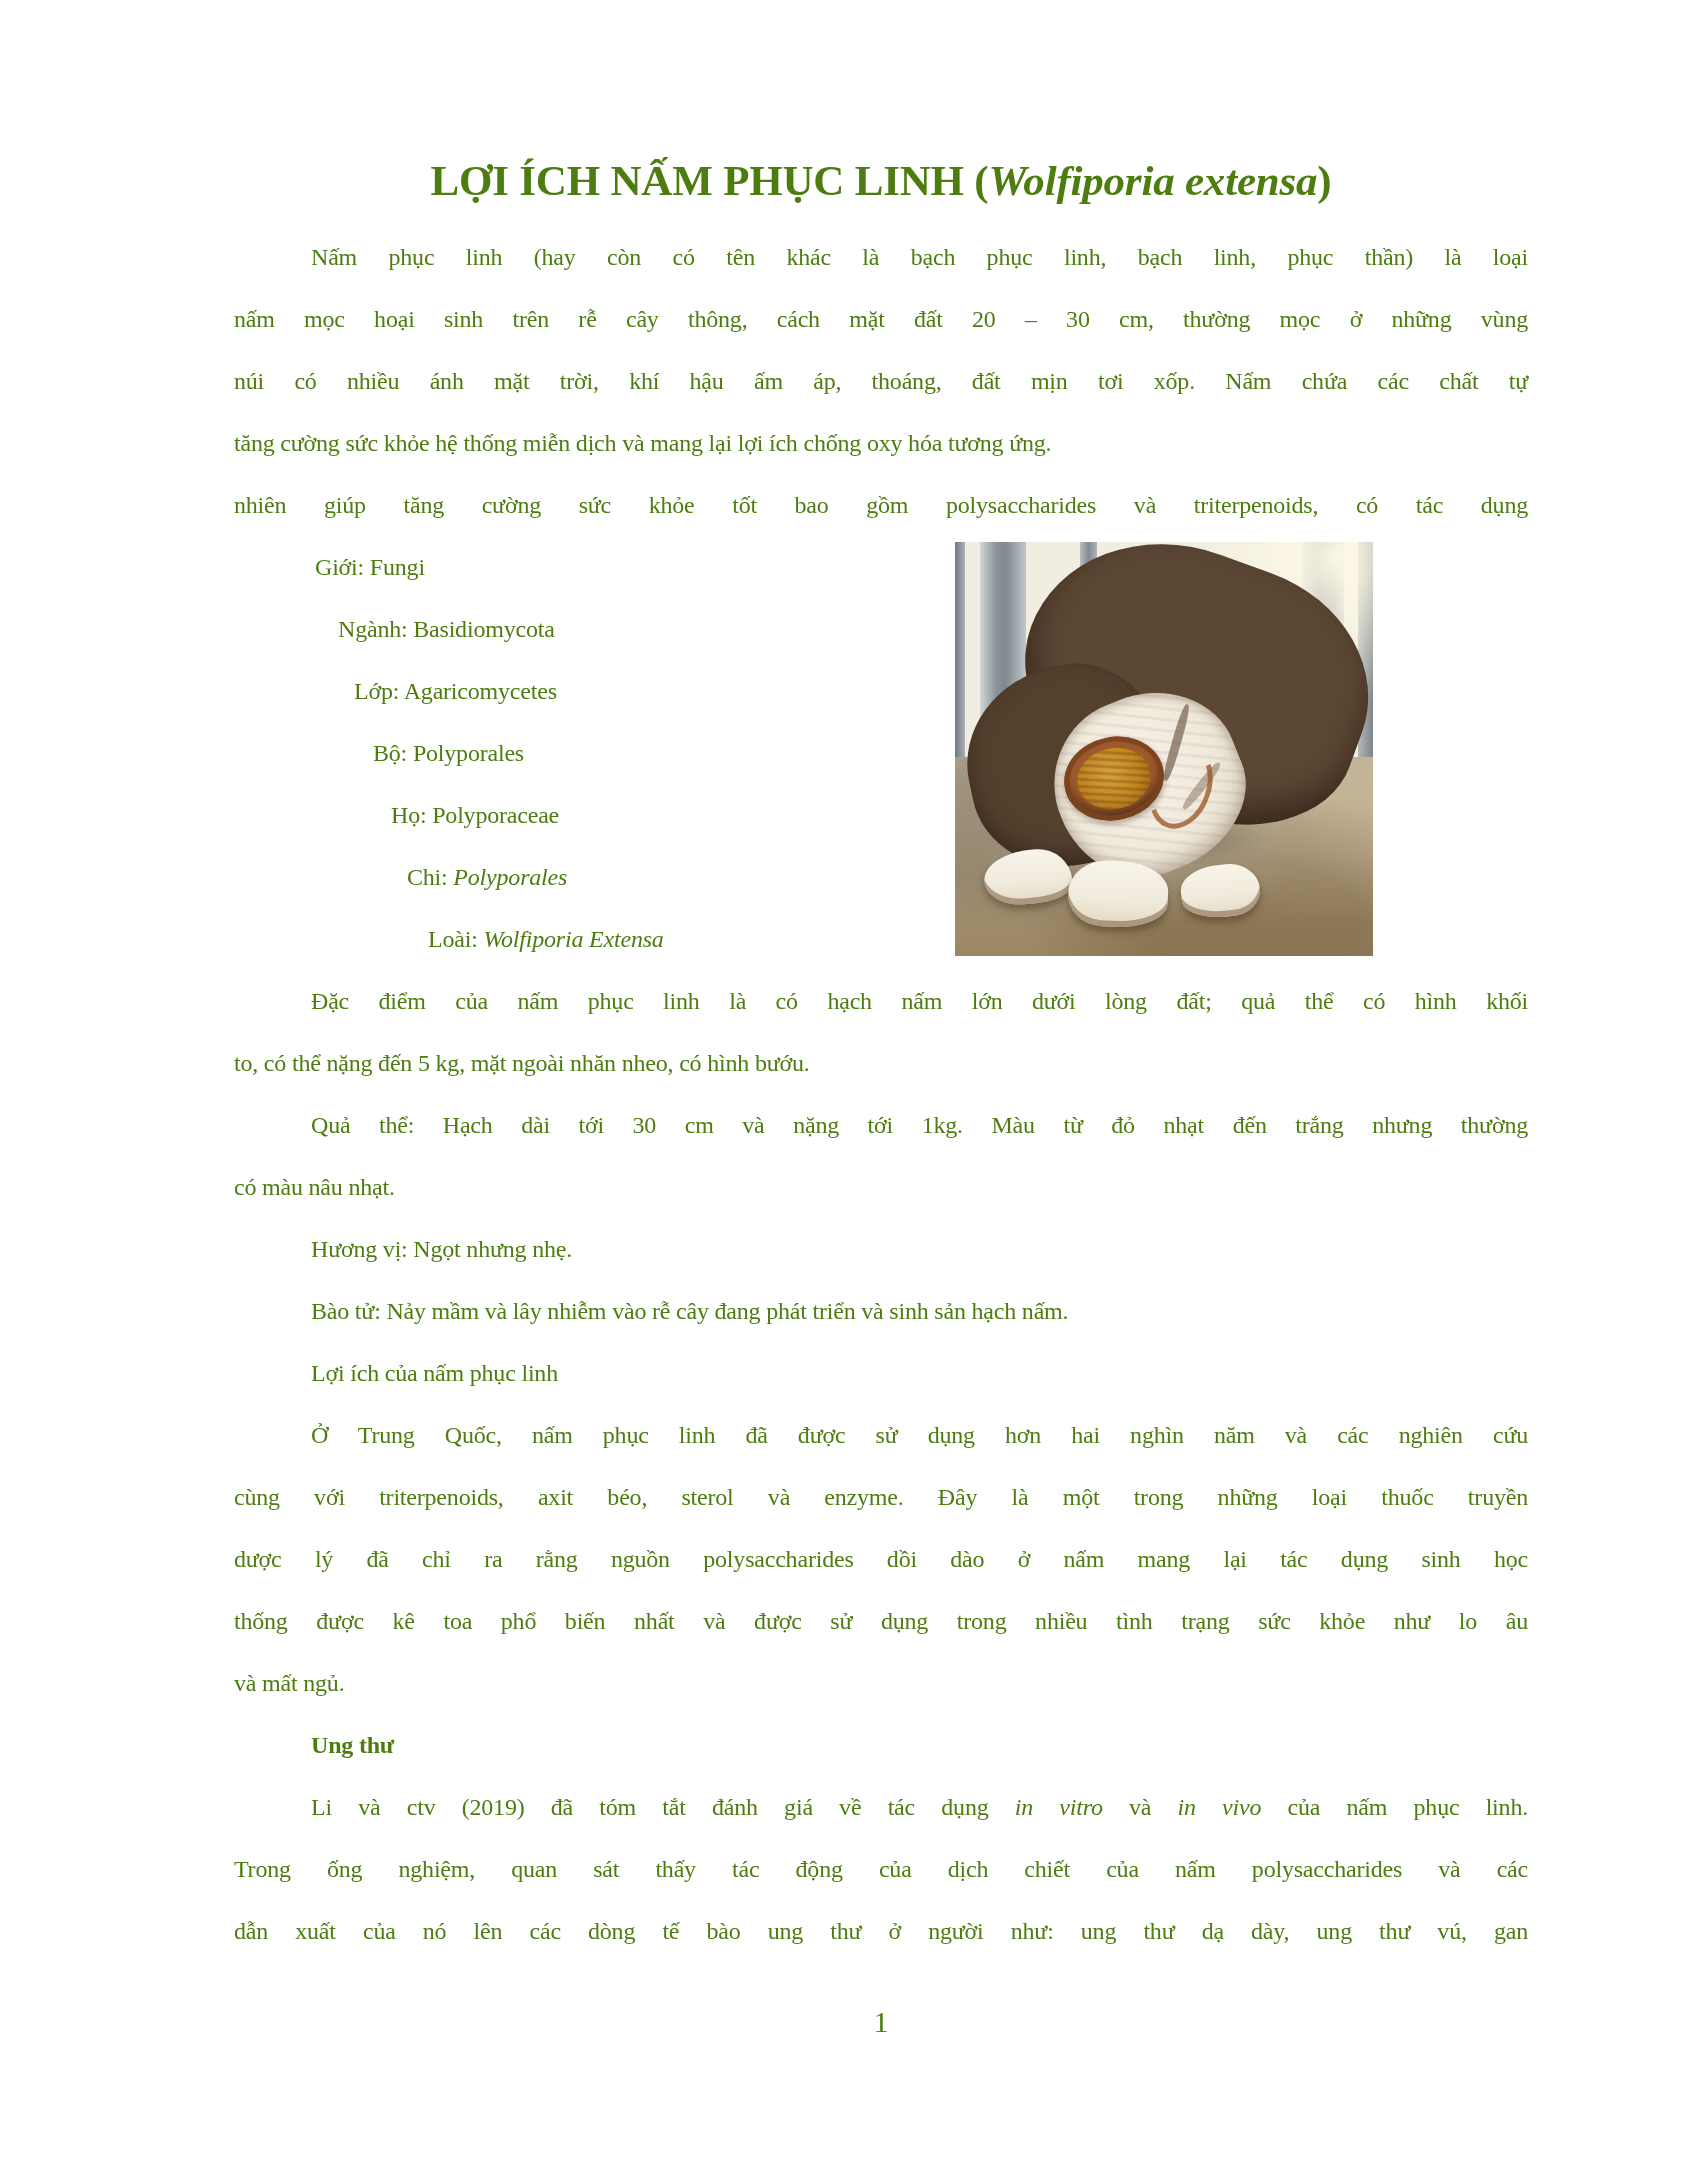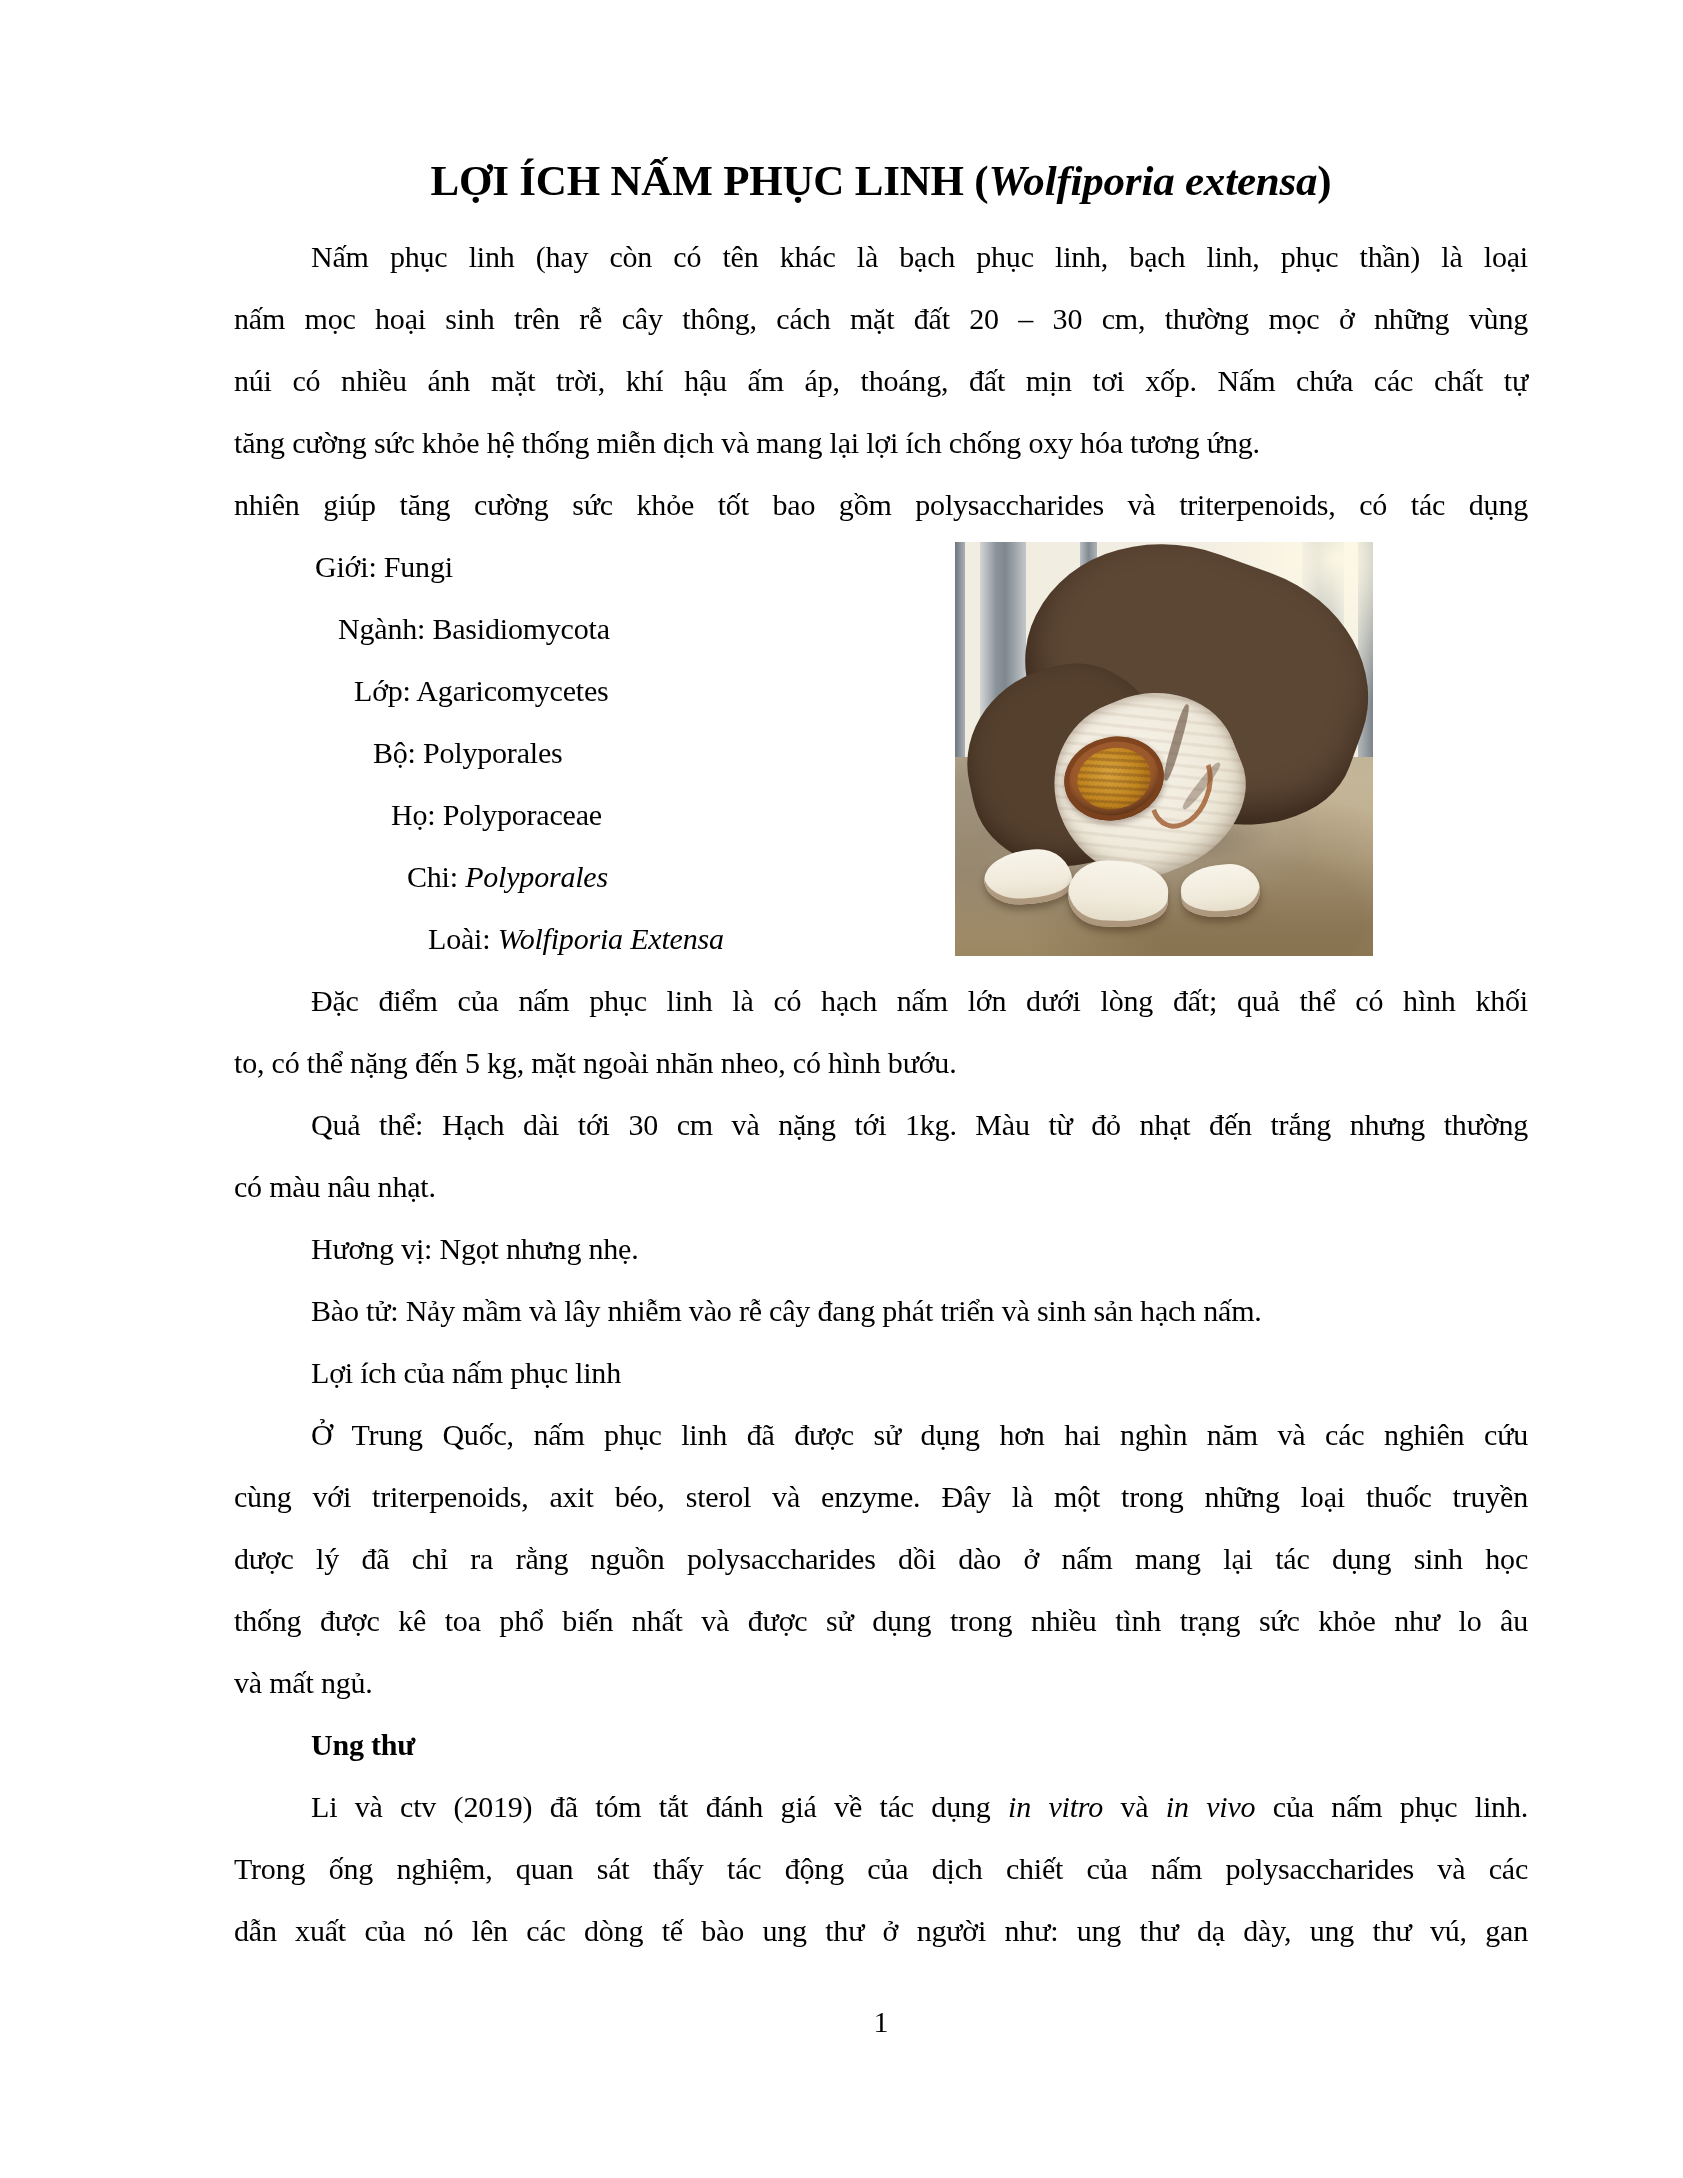--- a/index.html
+++ b/index.html
@@ -1,21 +1,21 @@
 <!DOCTYPE html>
 <html><head>
 <meta charset="utf-8">
 <style>
   html,body{margin:0;padding:0;background:#ffffff;}
   .page{
     position:relative;width:1683px;height:2178px;background:#ffffff;overflow:hidden;
-    font-family:"Liberation Serif","DejaVu Serif",serif;color:#000000;
+    font-family:"Liberation Serif","DejaVu Serif",serif;color:#4d7c0f;
   }
   .content{position:absolute;left:234px;top:150px;width:1294px;}
-  .line{height:62px;line-height:62px;font-size:30px;letter-spacing:-0.2px;white-space:normal;}
+  .line{height:62px;line-height:62px;font-size:24px;letter-spacing:-0.2px;white-space:normal;}
   .line.justify{text-align:justify;text-align-last:justify;}
   .line.center{text-align:center;}
   .line.title-line{font-size:43px;font-weight:bold;margin-bottom:14px;}
   .footer{position:absolute;left:234px;top:2002px;width:1294px;height:40px;line-height:40px;
     text-align:center;font-size:30px;}
 
   
   .photo{position:absolute;left:955px;top:542px;width:418px;height:414px;overflow:hidden;background:#f1ede1;}
   .photo *{position:absolute;}
   .ph-window{left:0;top:0;width:100%;height:56%;background:#f1ede1;}

